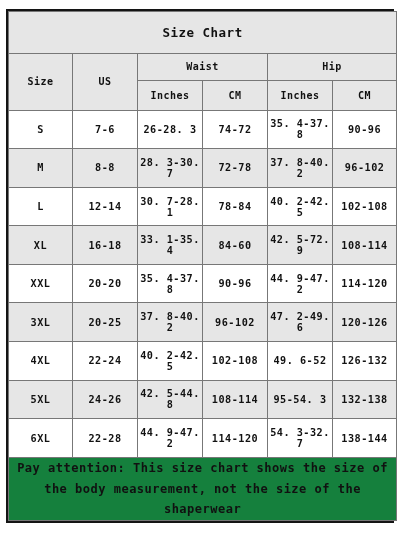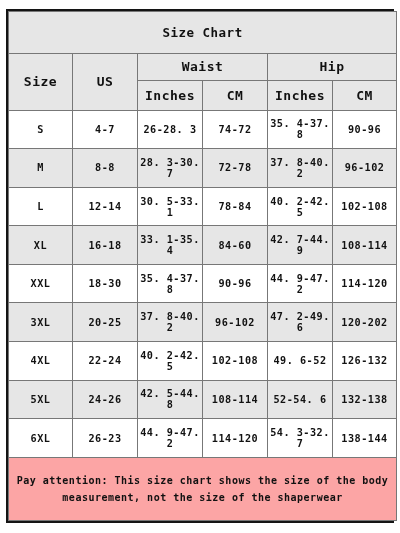--- a/index.html
+++ b/index.html
@@ -47,40 +47,40 @@
   .title-cell {
     background: #e6e6e6;
     font-size: 12.5px;
     height: 40px;
     letter-spacing: 2px;
   }
 
   
   .hdr {
     background: #e6e6e6;
-    font-size: 13px;
+    font-size: 10px;
     letter-spacing: 1.2px;
   }
   .hdr-tall { height: 54px; margin-top: 41px; }
   .hdr-group { height: 26px; }
   .hdr-sub { height: 28px; }
 
   
   .body-row td {
     font-size: 10.2px;
     height: 37px;
     letter-spacing: 0.2px;
   }
   .row-white td { background: #ffffff; }
   .row-shaded td { background: #e6e6e6; }
 
   
   .note-cell {
-    background: #fca5a5;
-    font-size: 10px;
+    background: #15803d;
+    font-size: 12px;
     height: 62px;
     line-height: 1.7;
     letter-spacing: 0.3px;
     padding: 2px 6px;
   }
 
   
   col.c-size { width: 64px; }
   col.c-us   { width: 65px; }
   col.c-wi   { width: 65px; }
@@ -115,85 +115,85 @@
 
       <tr>
         <td class="hdr hdr-sub">Inches</td>
         <td class="hdr hdr-sub">CM</td>
         <td class="hdr hdr-sub">Inches</td>
         <td class="hdr hdr-sub">CM</td>
       </tr>
 
     <tr class="body-row row-white">
           <td>S</td>
-          <td>4-7</td>
+          <td>7-6</td>
           <td>26-28. 3</td>
           <td>74-72</td>
           <td>35. 4-37. 8</td>
           <td>90-96</td>
         </tr>
         <tr class="body-row row-shaded">
           <td>M</td>
           <td>8-8</td>
           <td>28. 3-30. 7</td>
           <td>72-78</td>
           <td>37. 8-40. 2</td>
           <td>96-102</td>
         </tr>
         <tr class="body-row row-white">
           <td>L</td>
           <td>12-14</td>
-          <td>30. 5-33. 1</td>
+          <td>30. 7-28. 1</td>
           <td>78-84</td>
           <td>40. 2-42. 5</td>
           <td>102-108</td>
         </tr>
         <tr class="body-row row-shaded">
           <td>XL</td>
           <td>16-18</td>
           <td>33. 1-35. 4</td>
           <td>84-60</td>
-          <td>42. 7-44. 9</td>
+          <td>42. 5-72. 9</td>
           <td>108-114</td>
         </tr>
         <tr class="body-row row-white">
           <td>XXL</td>
-          <td>18-30</td>
+          <td>20-20</td>
           <td>35. 4-37. 8</td>
           <td>90-96</td>
           <td>44. 9-47. 2</td>
           <td>114-120</td>
         </tr>
         <tr class="body-row row-shaded">
           <td>3XL</td>
           <td>20-25</td>
           <td>37. 8-40. 2</td>
           <td>96-102</td>
           <td>47. 2-49. 6</td>
-          <td>120-202</td>
+          <td>120-126</td>
         </tr>
         <tr class="body-row row-white">
           <td>4XL</td>
           <td>22-24</td>
           <td>40. 2-42. 5</td>
           <td>102-108</td>
           <td>49. 6-52</td>
           <td>126-132</td>
         </tr>
         <tr class="body-row row-shaded">
           <td>5XL</td>
           <td>24-26</td>
           <td>42. 5-44. 8</td>
           <td>108-114</td>
-          <td>52-54. 6</td>
+          <td>95-54. 3</td>
           <td>132-138</td>
         </tr>
         <tr class="body-row row-white">
           <td>6XL</td>
-          <td>26-23</td>
+          <td>22-28</td>
           <td>44. 9-47. 2</td>
           <td>114-120</td>
           <td>54. 3-32. 7</td>
           <td>138-144</td>
         </tr>
       </tbody>
     <tfoot>
       <tr>
         <td class="note-cell" colspan="6">Pay attention: This size chart shows the size of the body measurement, not the size of the shaperwear</td>
       </tr>

